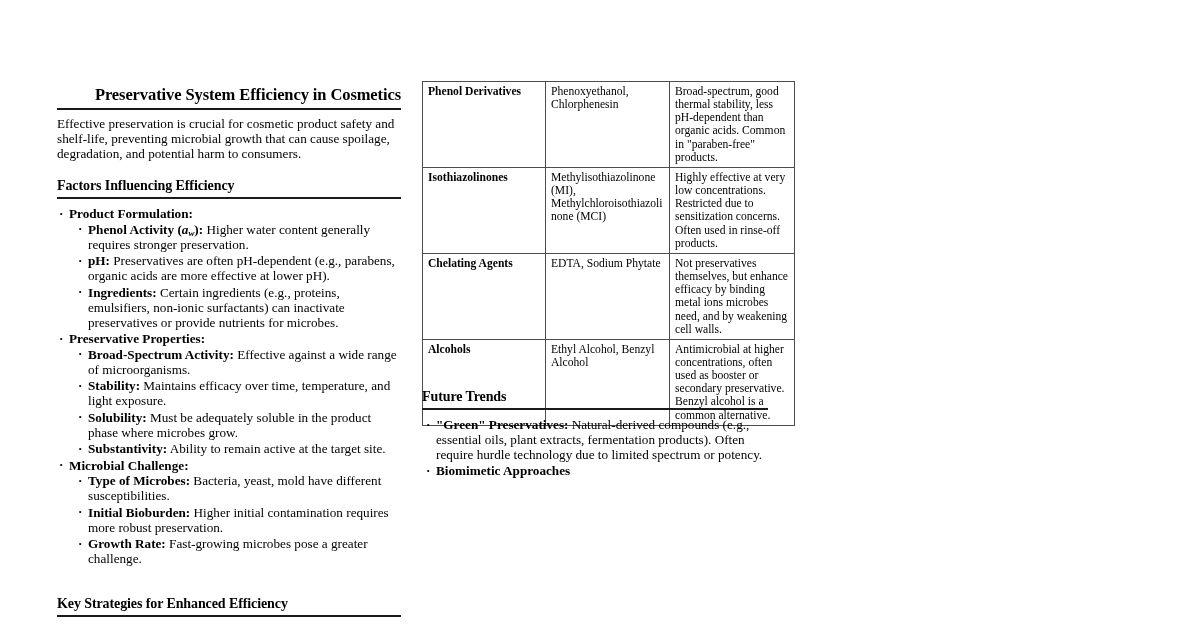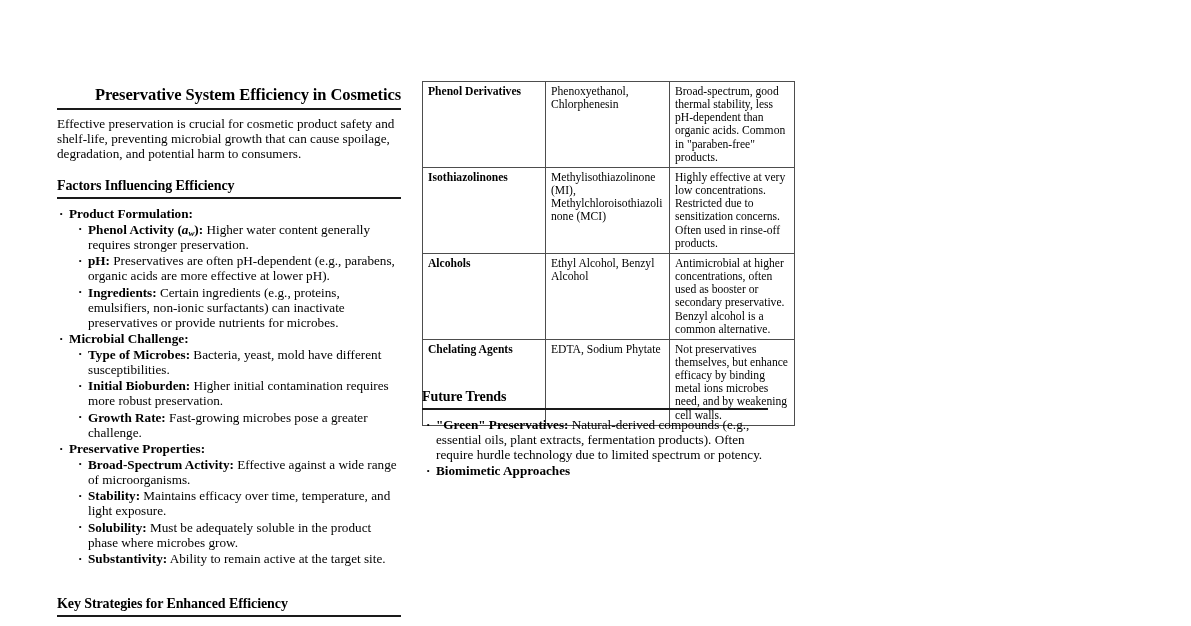--- a/index.html
+++ b/index.html
@@ -200,55 +200,55 @@
             <span>Preservatives are often pH-dependent (e.g., parabens, organic acids are more effective at lower pH).</span>
           </li>
           <li>
             <span class="bterm">Ingredients:</span>
             <span>Certain ingredients (e.g., proteins, emulsifiers, non-ionic surfactants) can inactivate preservatives or provide nutrients for microbes.</span>
           </li>
         </ul>
       </li>
 
       <li>
+        <span class="bterm">Preservative Properties:</span>
+        <ul class="lvl2">
+          <li>
+            <span class="bterm">Broad-Spectrum Activity:</span>
+            <span>Effective against a wide range of microorganisms.</span>
+          </li>
+          <li>
+            <span class="bterm">Stability:</span>
+            <span>Maintains efficacy over time, temperature, and light exposure.</span>
+          </li>
+          <li>
+            <span class="bterm">Solubility:</span>
+            <span>Must be adequately soluble in the product phase where microbes grow.</span>
+          </li>
+          <li>
+            <span class="bterm">Substantivity:</span>
+            <span>Ability to remain active at the target site.</span>
+          </li>
+        </ul>
+      </li>
+
+      <li>
         <span class="bterm">Microbial Challenge:</span>
         <ul class="lvl2">
           <li>
             <span class="bterm">Type of Microbes:</span>
             <span>Bacteria, yeast, mold have different susceptibilities.</span>
           </li>
           <li>
             <span class="bterm">Initial Bioburden:</span>
             <span>Higher initial contamination requires more robust preservation.</span>
           </li>
           <li>
             <span class="bterm">Growth Rate:</span>
             <span>Fast-growing microbes pose a greater challenge.</span>
-          </li>
-        </ul>
-      </li>
-
-      <li>
-        <span class="bterm">Preservative Properties:</span>
-        <ul class="lvl2">
-          <li>
-            <span class="bterm">Broad-Spectrum Activity:</span>
-            <span>Effective against a wide range of microorganisms.</span>
-          </li>
-          <li>
-            <span class="bterm">Stability:</span>
-            <span>Maintains efficacy over time, temperature, and light exposure.</span>
-          </li>
-          <li>
-            <span class="bterm">Solubility:</span>
-            <span>Must be adequately soluble in the product phase where microbes grow.</span>
-          </li>
-          <li>
-            <span class="bterm">Substantivity:</span>
-            <span>Ability to remain active at the target site.</span>
           </li>
         </ul>
       </li>
 
     </ul>
   </div>
 
   <div class="bottom-heading">
     <h2 class="doc-h2">Key Strategies for Enhanced Efficiency</h2>
     <div class="rule"></div>
@@ -261,29 +261,29 @@
           <td class="c1">Phenol Derivatives</td>
           <td class="c2">Phenoxyethanol, Chlorphenesin</td>
           <td class="c3">Broad-spectrum, good thermal stability, less pH-dependent than organic acids. Common in "paraben-free" products.</td>
         </tr>
         <tr>
           <td class="c1">Isothiazolinones</td>
           <td class="c2">Methylisothiazolinone (MI), Methylchloroisothiazolinone (MCI)</td>
           <td class="c3">Highly effective at very low concentrations. Restricted due to sensitization concerns. Often used in rinse-off products.</td>
         </tr>
         <tr>
+          <td class="c1">Chelating Agents</td>
+          <td class="c2">EDTA, Sodium Phytate</td>
+          <td class="c3">Not preservatives themselves, but enhance efficacy by binding metal ions microbes need, and by weakening cell walls.</td>
+        </tr>
+        <tr>
           <td class="c1">Alcohols</td>
           <td class="c2">Ethyl Alcohol, Benzyl Alcohol</td>
           <td class="c3">Antimicrobial at higher concentrations, often used as booster or secondary preservative. Benzyl alcohol is a common alternative.</td>
         </tr>
-        <tr>
-          <td class="c1">Chelating Agents</td>
-          <td class="c2">EDTA, Sodium Phytate</td>
-          <td class="c3">Not preservatives themselves, but enhance efficacy by binding metal ions microbes need, and by weakening cell walls.</td>
-        </tr>
       </tbody>
     </table>
   </div>
 
   <div class="future-wrap">
     <h2 class="doc-h2">Future Trends</h2>
     <div class="rule"></div>
     <ul class="lvl1">
       <li>
         <span class="bterm">"Green" Preservatives:</span>

